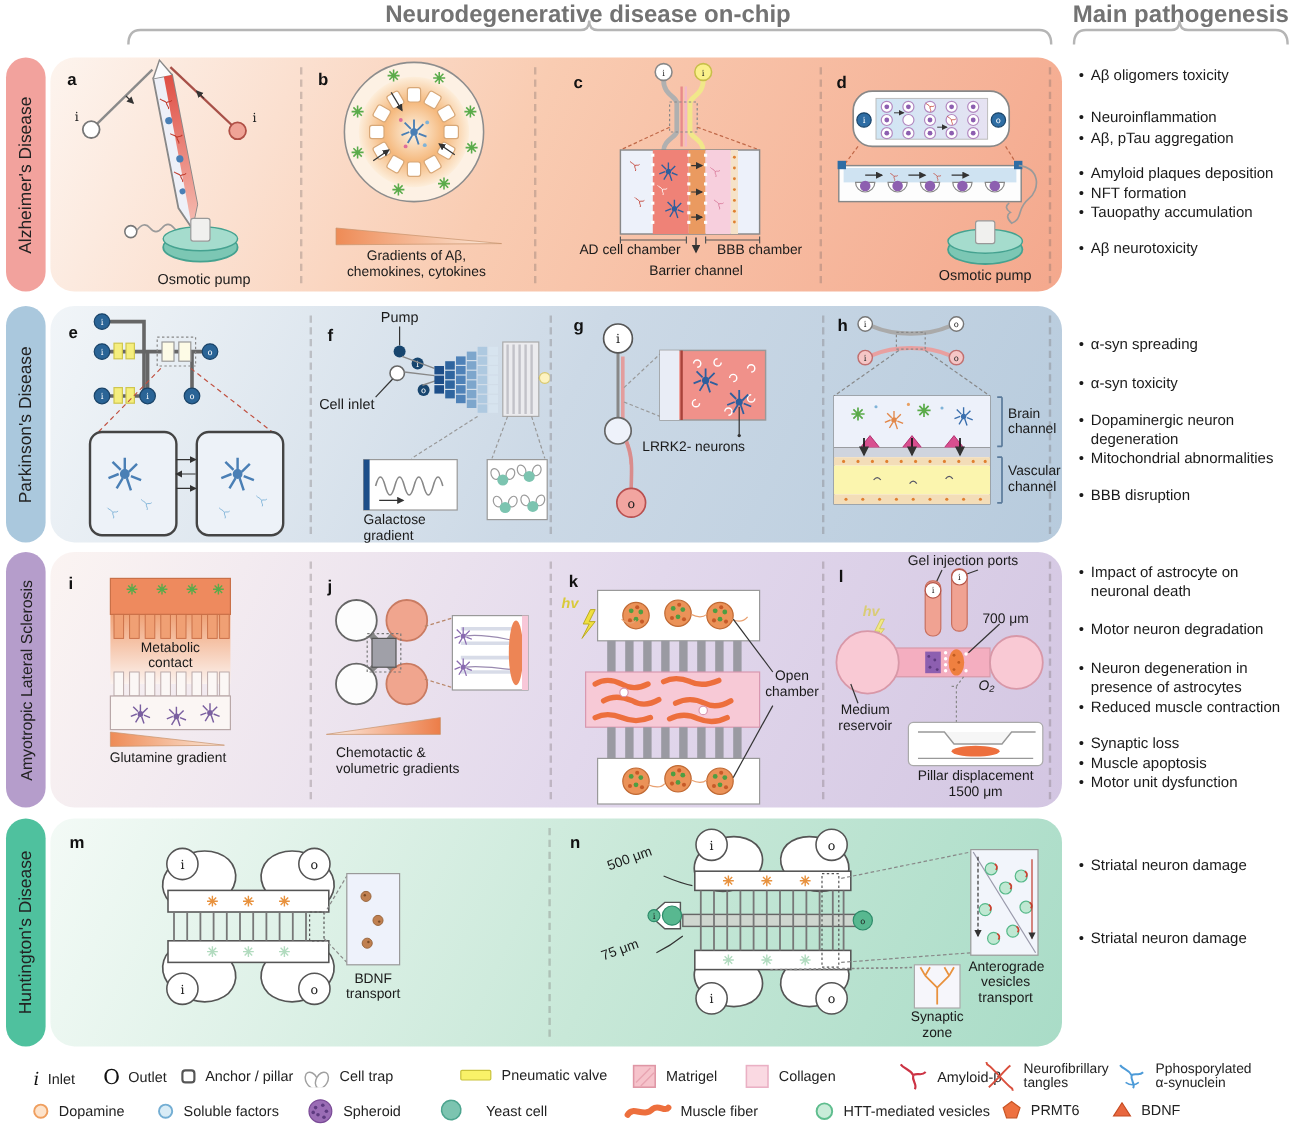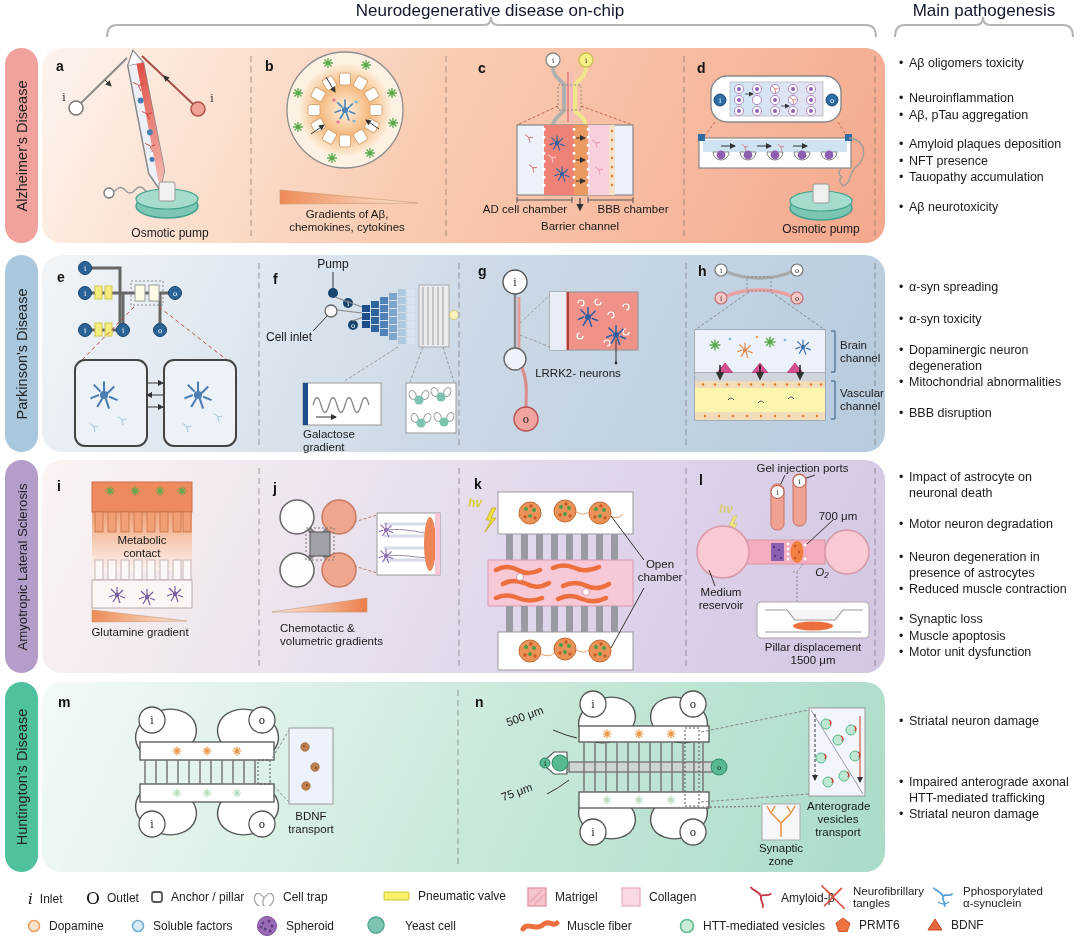--- a/index.html
+++ b/index.html
@@ -1,19 +1,19 @@
 <!DOCTYPE html>
 <html><head>
 <meta charset="utf-8">
 <style>
   html,body{margin:0;padding:0;background:#fff;}
   .page{position:relative;width:1080px;height:943px;background:#fff;
         font-family:"Liberation Sans",sans-serif;overflow:hidden;color:#1a1a1a;}
   .abs{position:absolute;}
-  .title{font-weight:normal;font-size:17px;color:#0f172a;text-align:center;}
+  .title{font-weight:bold;font-size:20px;color:#737373;text-align:center;}
   .pill{border-radius:17px;}
   .pill .ptxt{position:absolute;top:50%;left:50%;transform:translate(-50%,-50%) rotate(-90deg);
         white-space:nowrap;font-size:14.5px;color:#222;}
   .pill .ptxt.small{font-size:13.2px;}
   .row{border-radius:20px;}
   .row-ad{background:linear-gradient(115deg,#fdf4ee 0%,#f9ccb2 45%,#f4a88d 100%);}
   .row-pd{background:linear-gradient(115deg,#f1f5f8 0%,#ccd9e6 50%,#b7cbdd 100%);}
   .row-als{background:linear-gradient(115deg,#fbf4f2 0%,#e2d8ec 55%,#d3c6e2 100%);}
   .row-hd{background:linear-gradient(115deg,#f3faf6 0%,#c8e8d8 55%,#a9dcc7 100%);}
   .sep{width:0;border-left:2px dashed rgba(110,100,100,0.30);}
@@ -999,21 +999,21 @@
   <div>
     <div class="bullets" style="left:898px;top:56px;">
       <div class="bullet">Aβ oligomers toxicity</div>
     </div>
     <div class="bullets" style="left:898px;top:91px;">
       <div class="bullet">Neuroinflammation</div>
       <div class="bullet">Aβ, pTau aggregation</div>
     </div>
     <div class="bullets" style="left:898px;top:137px;">
       <div class="bullet">Amyloid plaques deposition</div>
-      <div class="bullet">NFT presence</div>
+      <div class="bullet">NFT formation</div>
       <div class="bullet">Tauopathy accumulation</div>
     </div>
     <div class="bullets" style="left:898px;top:200px;">
       <div class="bullet">Aβ neurotoxicity</div>
     </div>
   </div>
   <div>
     <div class="bullets" style="left:898px;top:280px;">
       <div class="bullet">α-syn spreading</div>
     </div>
@@ -1043,21 +1043,20 @@
       <div class="bullet">Synaptic loss</div>
       <div class="bullet">Muscle apoptosis</div>
       <div class="bullet">Motor unit dysfunction</div>
     </div>
   </div>
   <div>
     <div class="bullets" style="left:898px;top:714px;">
       <div class="bullet">Striatal neuron damage</div>
     </div>
     <div class="bullets" style="left:898px;top:775px;">
-      <div class="bullet">Impaired anterograde axonal HTT-mediated trafficking</div>
       <div class="bullet">Striatal neuron damage</div>
     </div>
   </div>
 
   <div>
     <div class="lg" style="left:28px;top:890px;">
       <span class="lg-glyph" style="font-style:italic;">i</span>
       <span class="lg-label">Inlet</span>
     </div>
     <div class="lg" style="left:86px;top:888px;">

